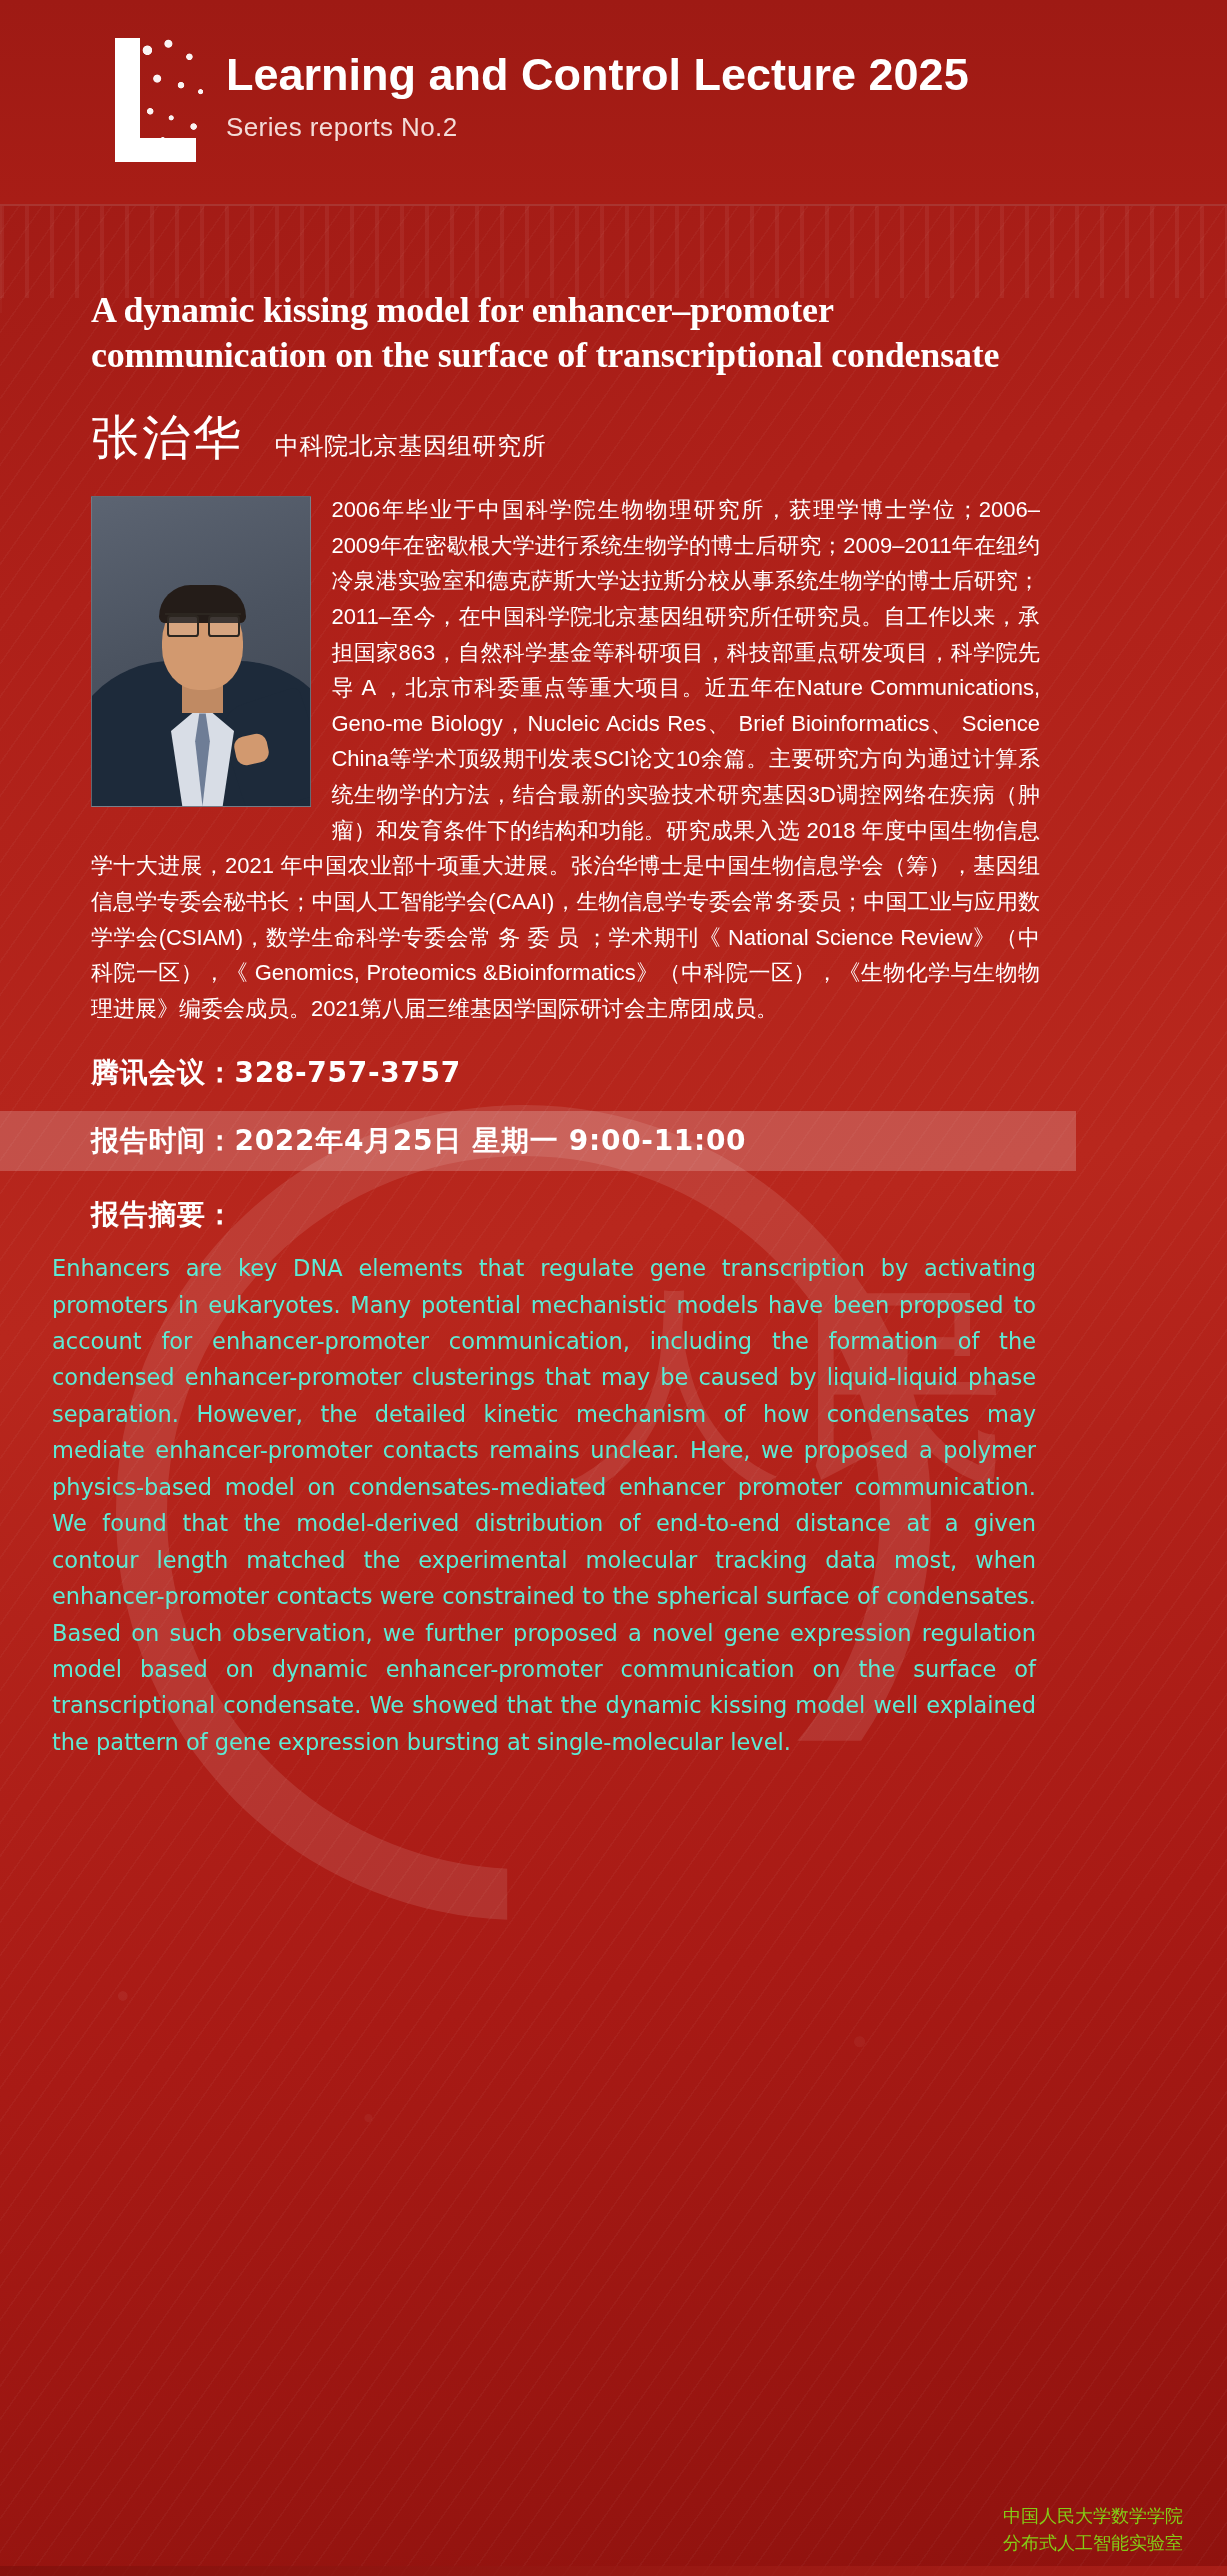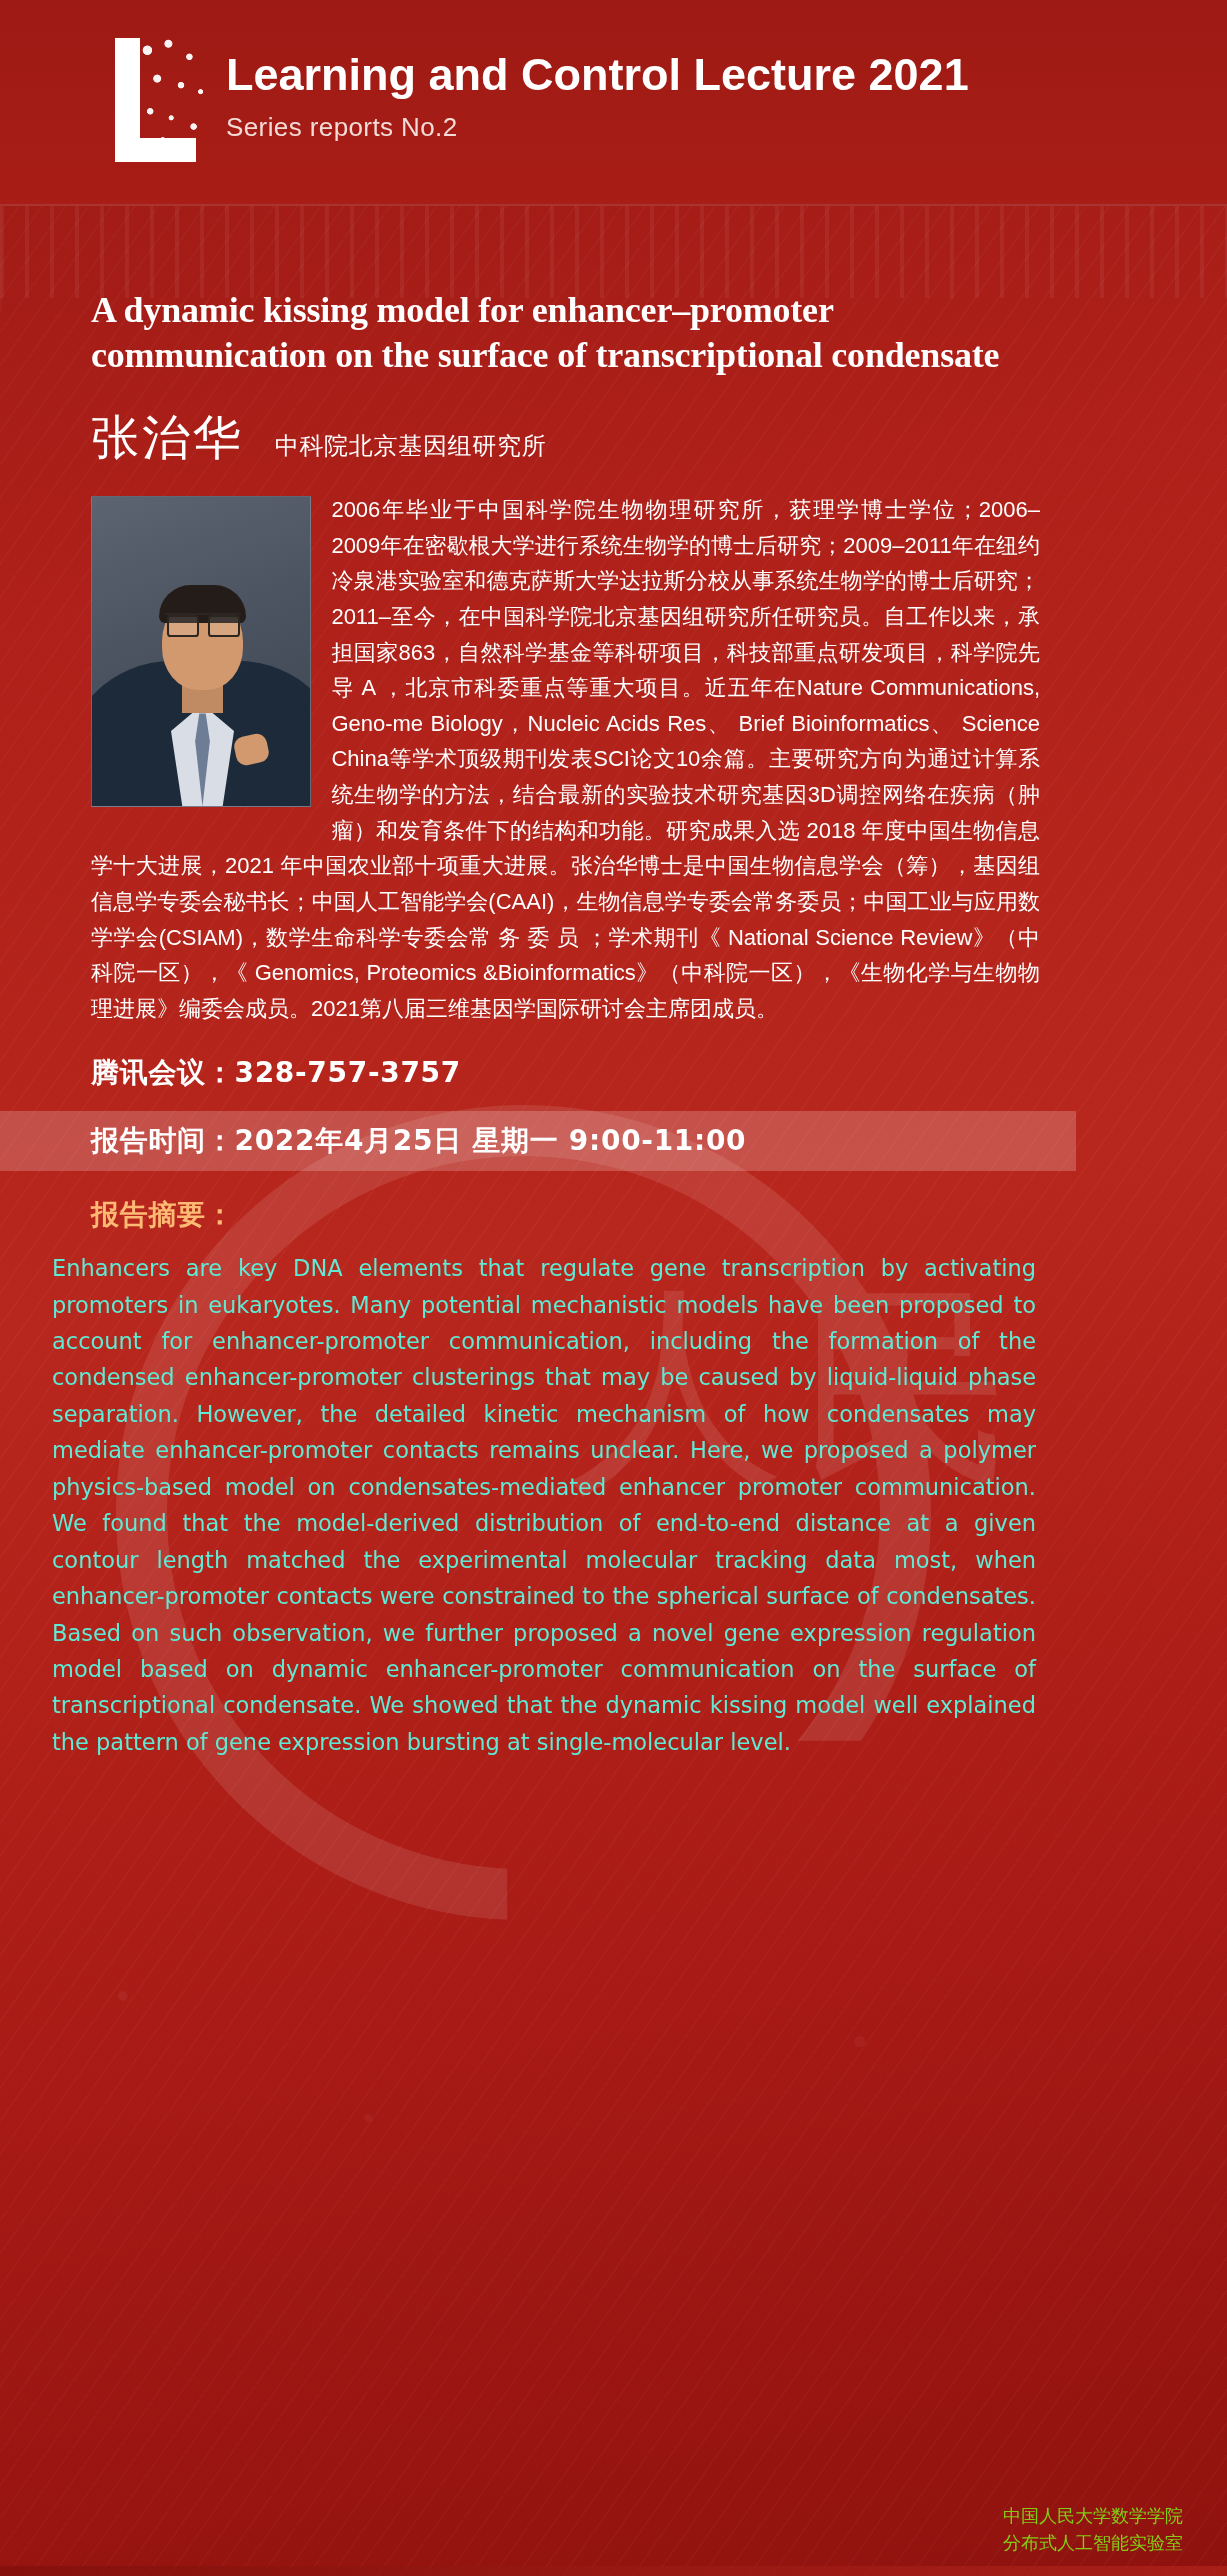--- a/index.html
+++ b/index.html
@@ -335,21 +335,21 @@
     padding: 10.2px 0 11.6px 91px;
     background: rgba(255,255,255,0.20);
     color: #ffffff;
     font-family: "DejaVu Sans", sans-serif;
     font-size: 28px;
     font-weight: bold;
     letter-spacing: 0.7px;
   }
   .abstract-head {
     margin: 25px 0 16px 91px;
-    color: #fdba74;
+    color: #ffffff;
     font-family: "DejaVu Sans", sans-serif;
     font-size: 28px;
     font-weight: bold;
     letter-spacing: 0.7px;
   }
   .abstract-body {
     margin: 13px 40px 0 52px;
     color: #5eead4;
     font-family: "DejaVu Sans", sans-serif;
     font-size: 22.5px;
@@ -391,21 +391,21 @@
   </div>
 
   <div class="header">
     <div class="header-inner">
       <div class="logo">
         <div class="l-vert"></div>
         <div class="l-horz"></div>
         <div class="l-dots"></div>
       </div>
       <div>
-        <div class="header-title">Learning and Control Lecture 2021</div>
+        <div class="header-title">Learning and Control Lecture 2025</div>
         <div class="header-sub">Series reports No.2</div>
       </div>
     </div>
   </div>
 
   <div class="content">
     <div class="paper-title">A dynamic kissing model for enhancer–promoter communication on the surface of transcriptional condensate</div>
 
     <div class="speaker-row">
       <div class="speaker-name">张治华</div>

